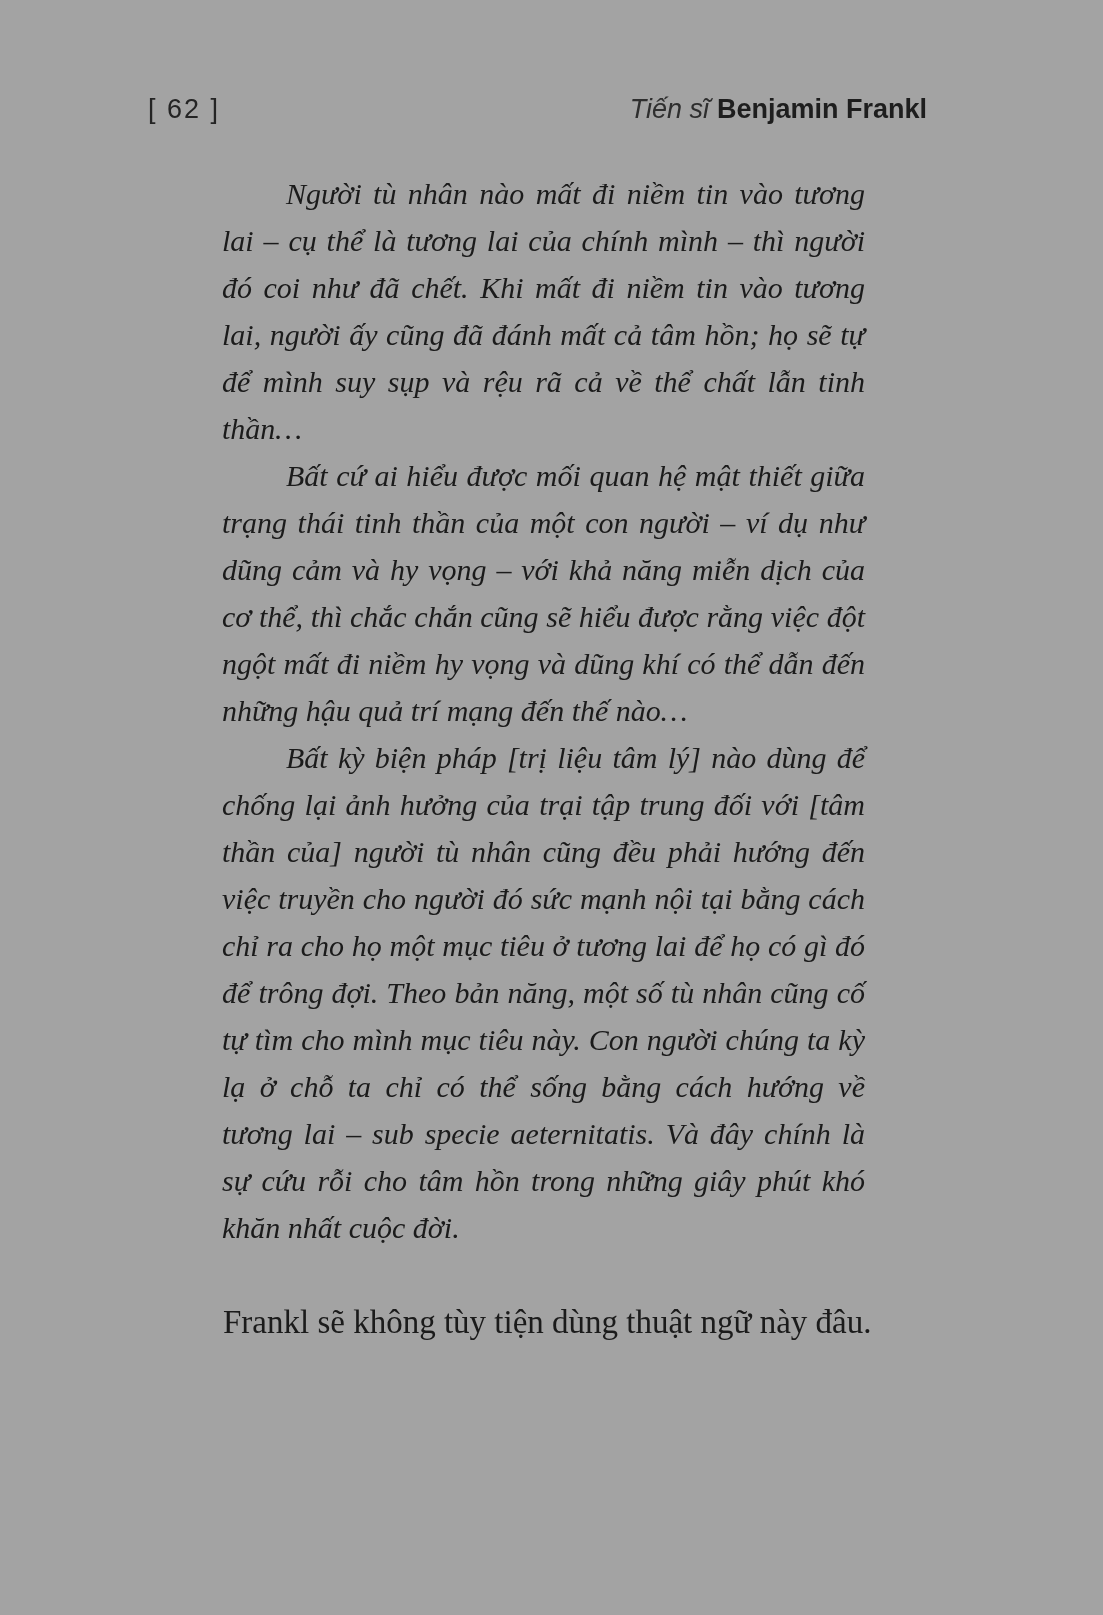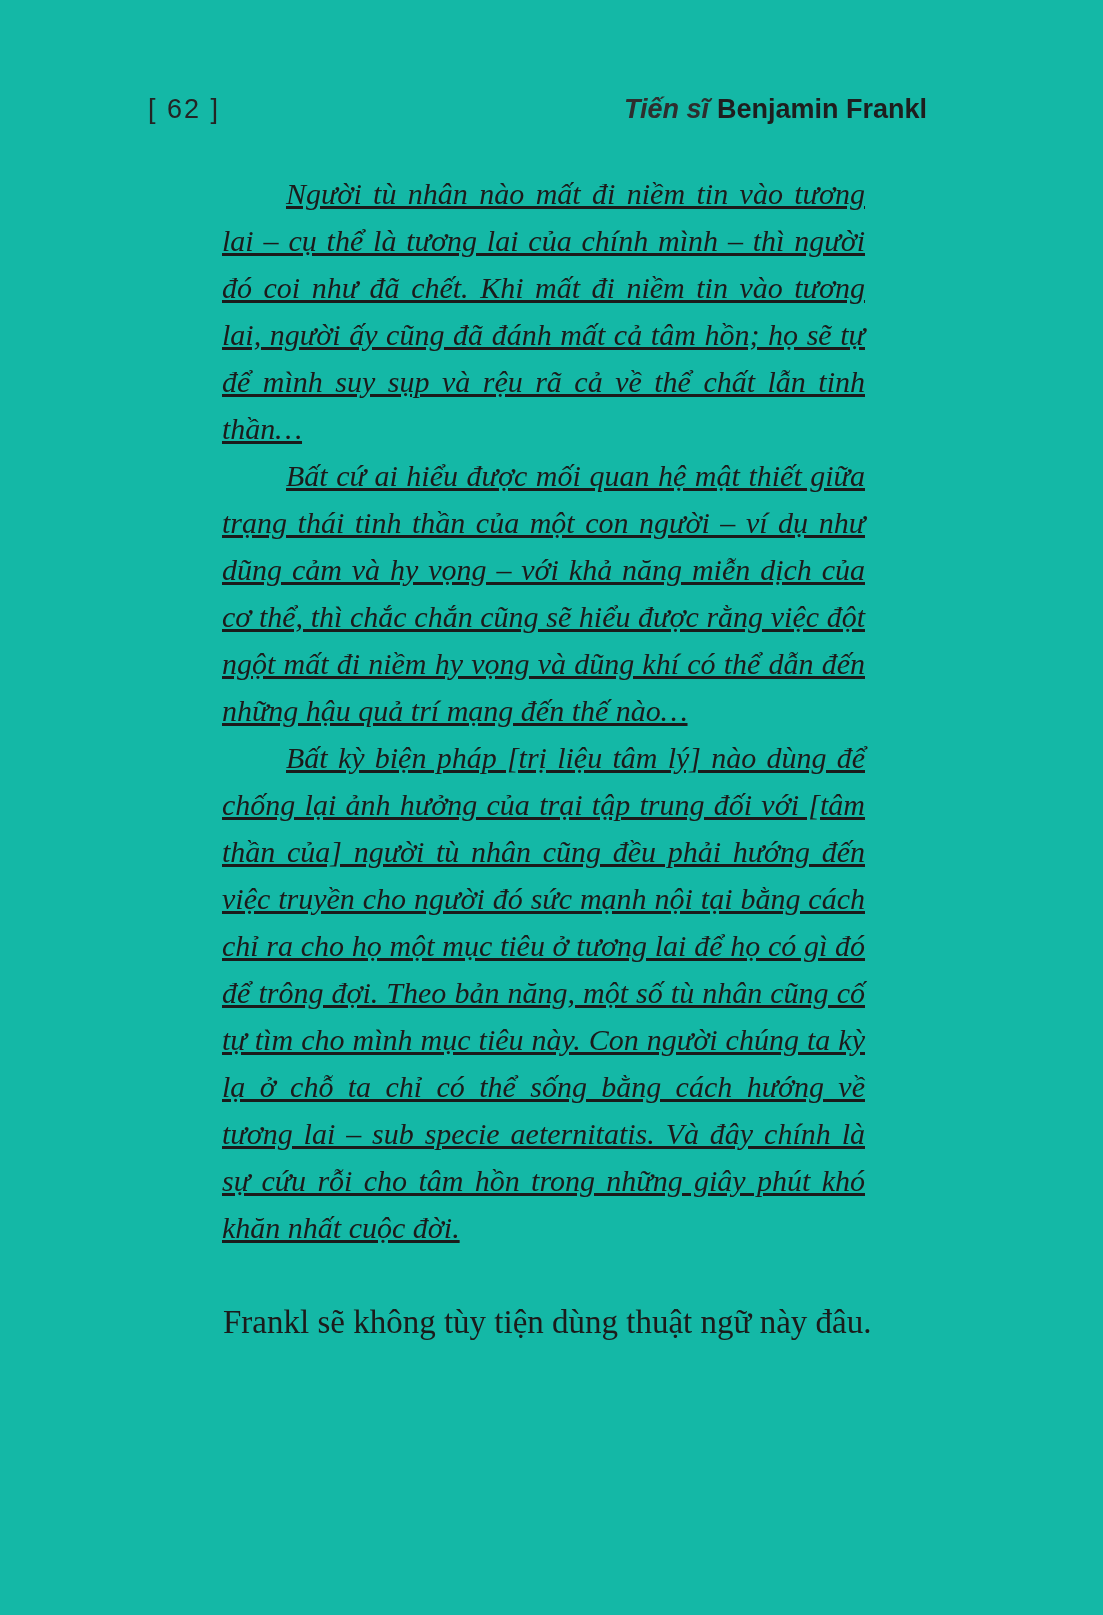--- a/index.html
+++ b/index.html
@@ -2,56 +2,55 @@
 <html lang="vi"><head>
 <meta charset="utf-8">
 <style>
   * { margin: 0; padding: 0; box-sizing: border-box; }
   html, body { background: #e8e8e8; }
   .page {
     position: relative;
     width: 1103px;
     height: 1615px;
     margin: 0 auto;
-    background: #14b8a6;
+    background: #a3a3a3;
     color: #1b1b1b;
     font-family: "Liberation Serif", serif;
     padding: 92px 176px 0 148px;
     overflow: hidden;
   }
   .running-header {
     display: flex;
     justify-content: space-between;
     align-items: baseline;
     font-family: "Liberation Sans", sans-serif;
     font-size: 27px;
     line-height: 34px;
     color: #242424;
   }
   .page-number {
     letter-spacing: 2px;
     font-weight: 400;
   }
   .author-prefix {
     font-style: italic;
-    font-weight: 700;
+    font-weight: 400;
     margin-right: 8px;
     color: #2e2e2e;
   }
   .author-name {
     font-weight: 700;
     color: #1e1e1e;
   }
   .quote-block {
     margin: 44px 62px 0 74px;
     font-style: italic;
     font-size: 30px;
     line-height: 47px;
     text-align: justify;
-    text-decoration: underline;
   }
   .quote-block p {
     text-indent: 64px;
   }
   .body-text {
     margin-top: 42px;
     font-size: 33px;
     line-height: 59px;
     text-align: justify;
   }

